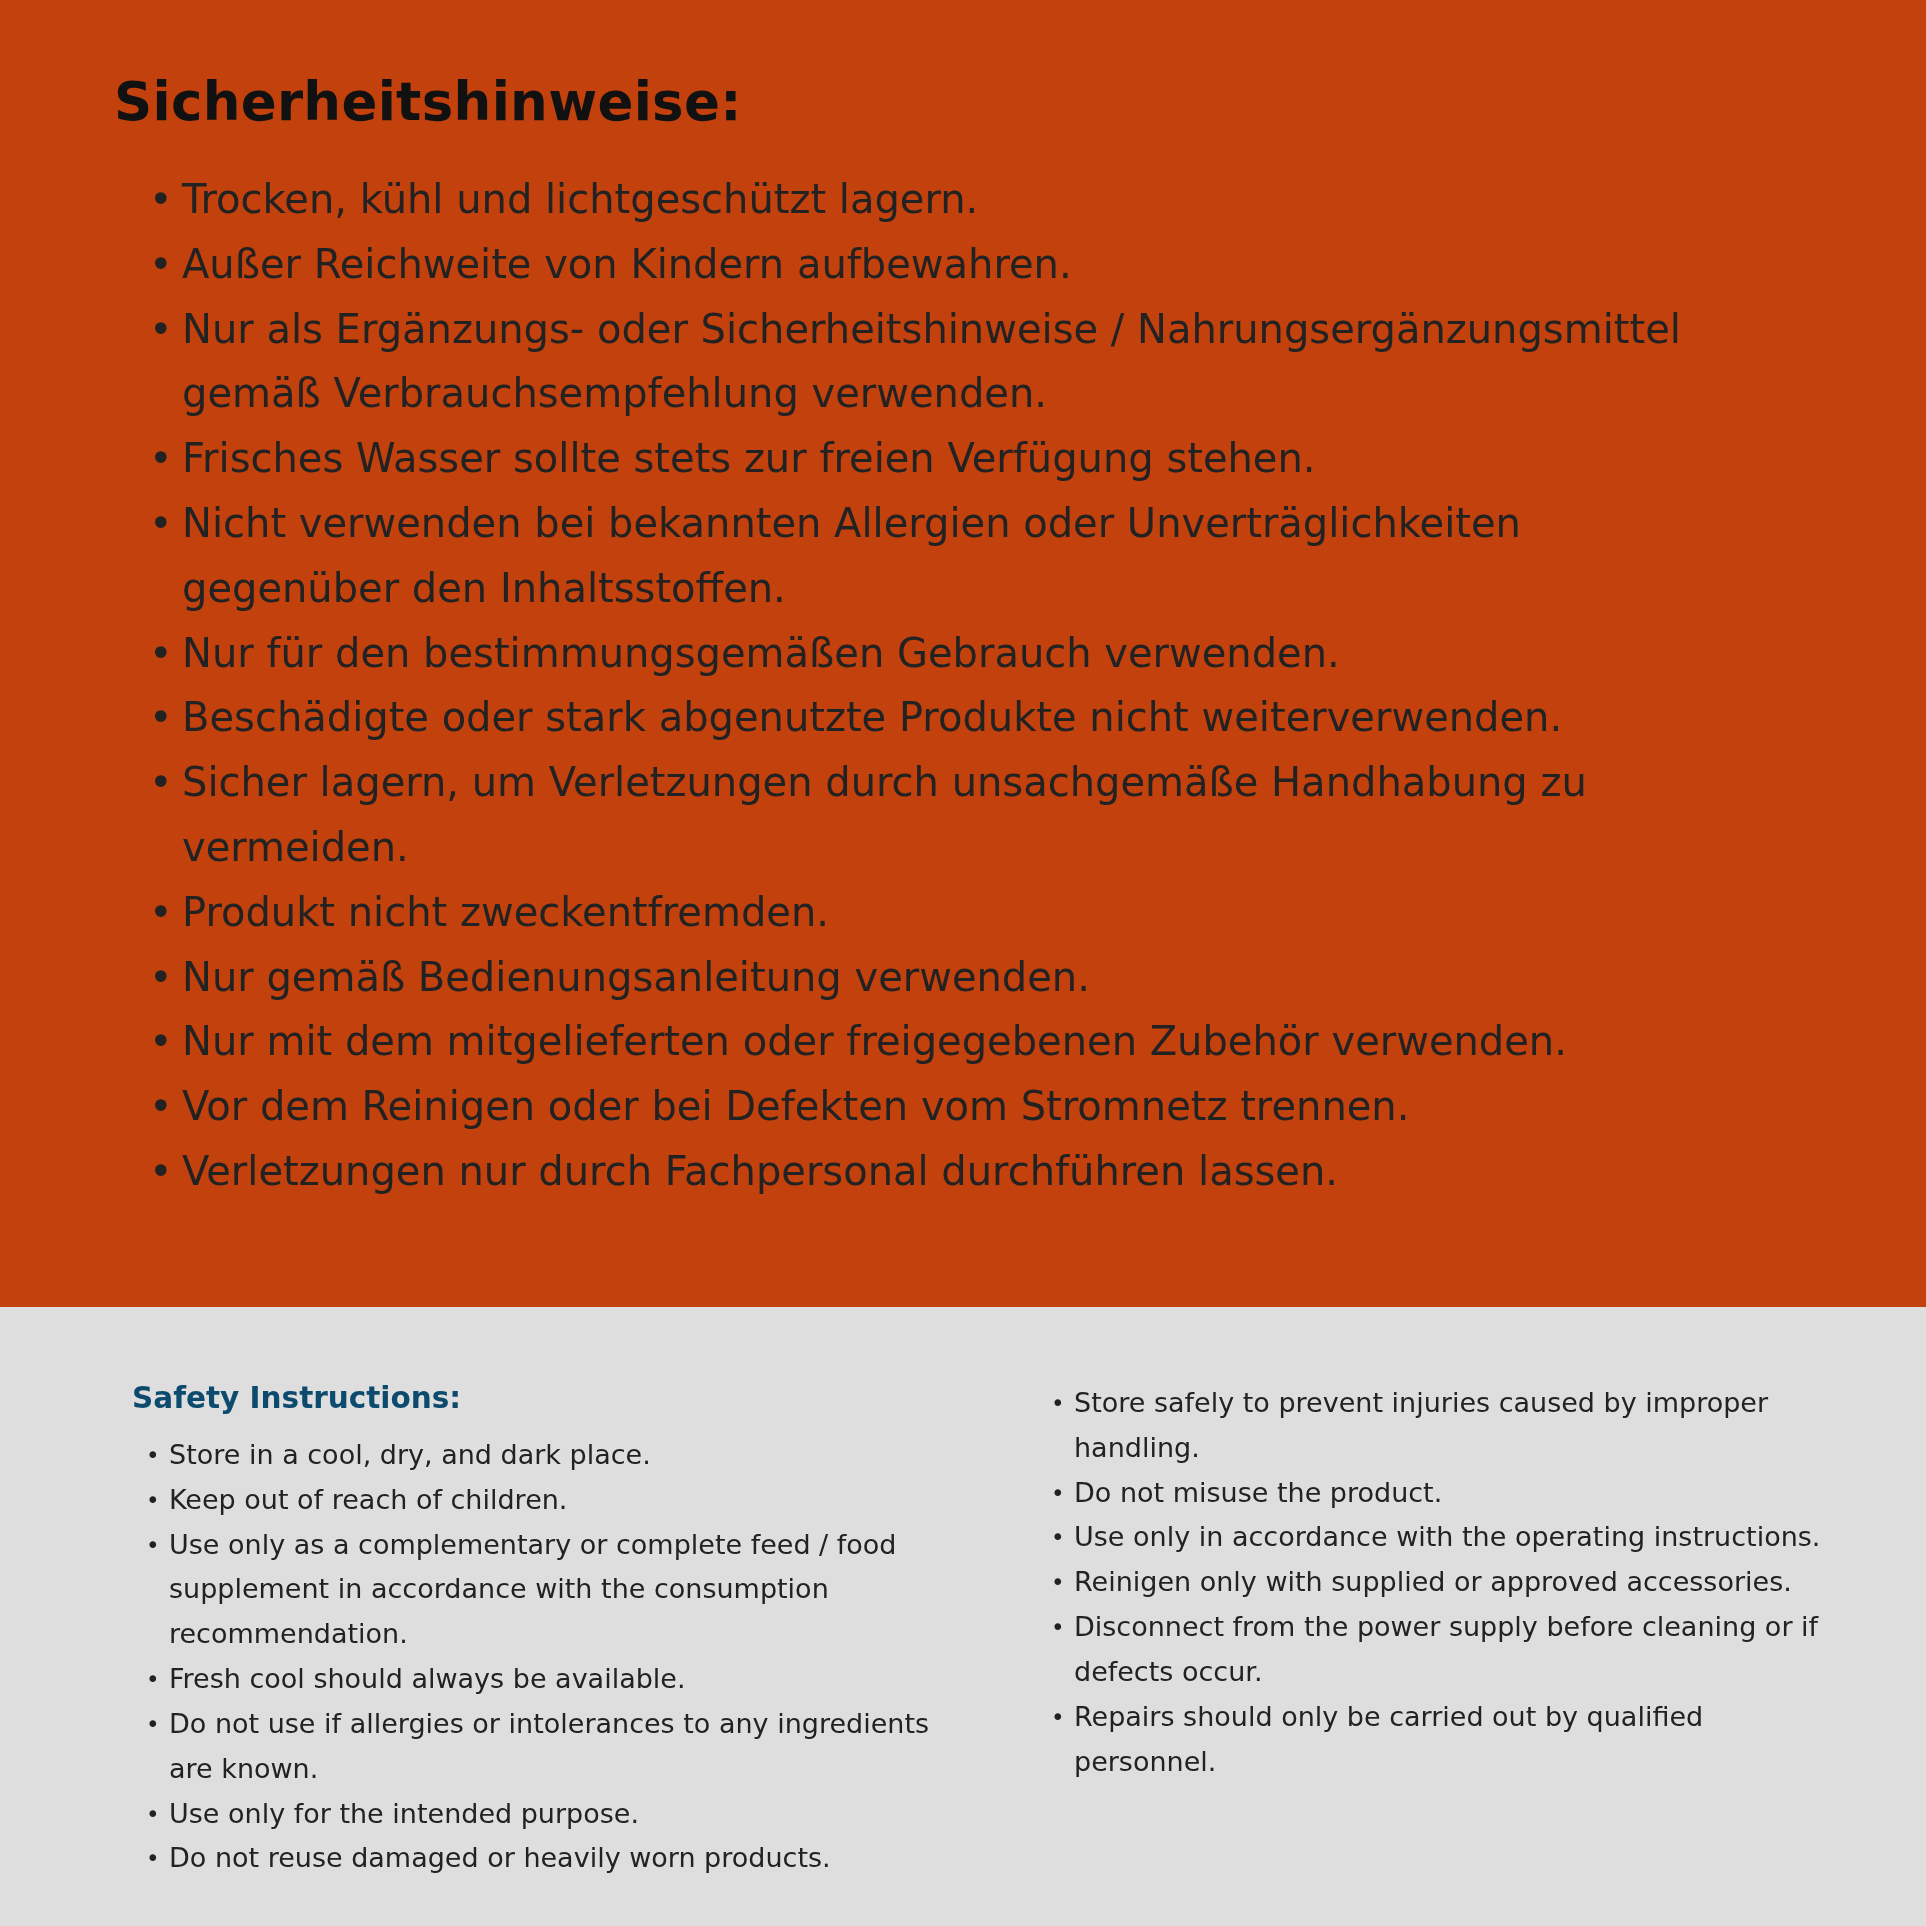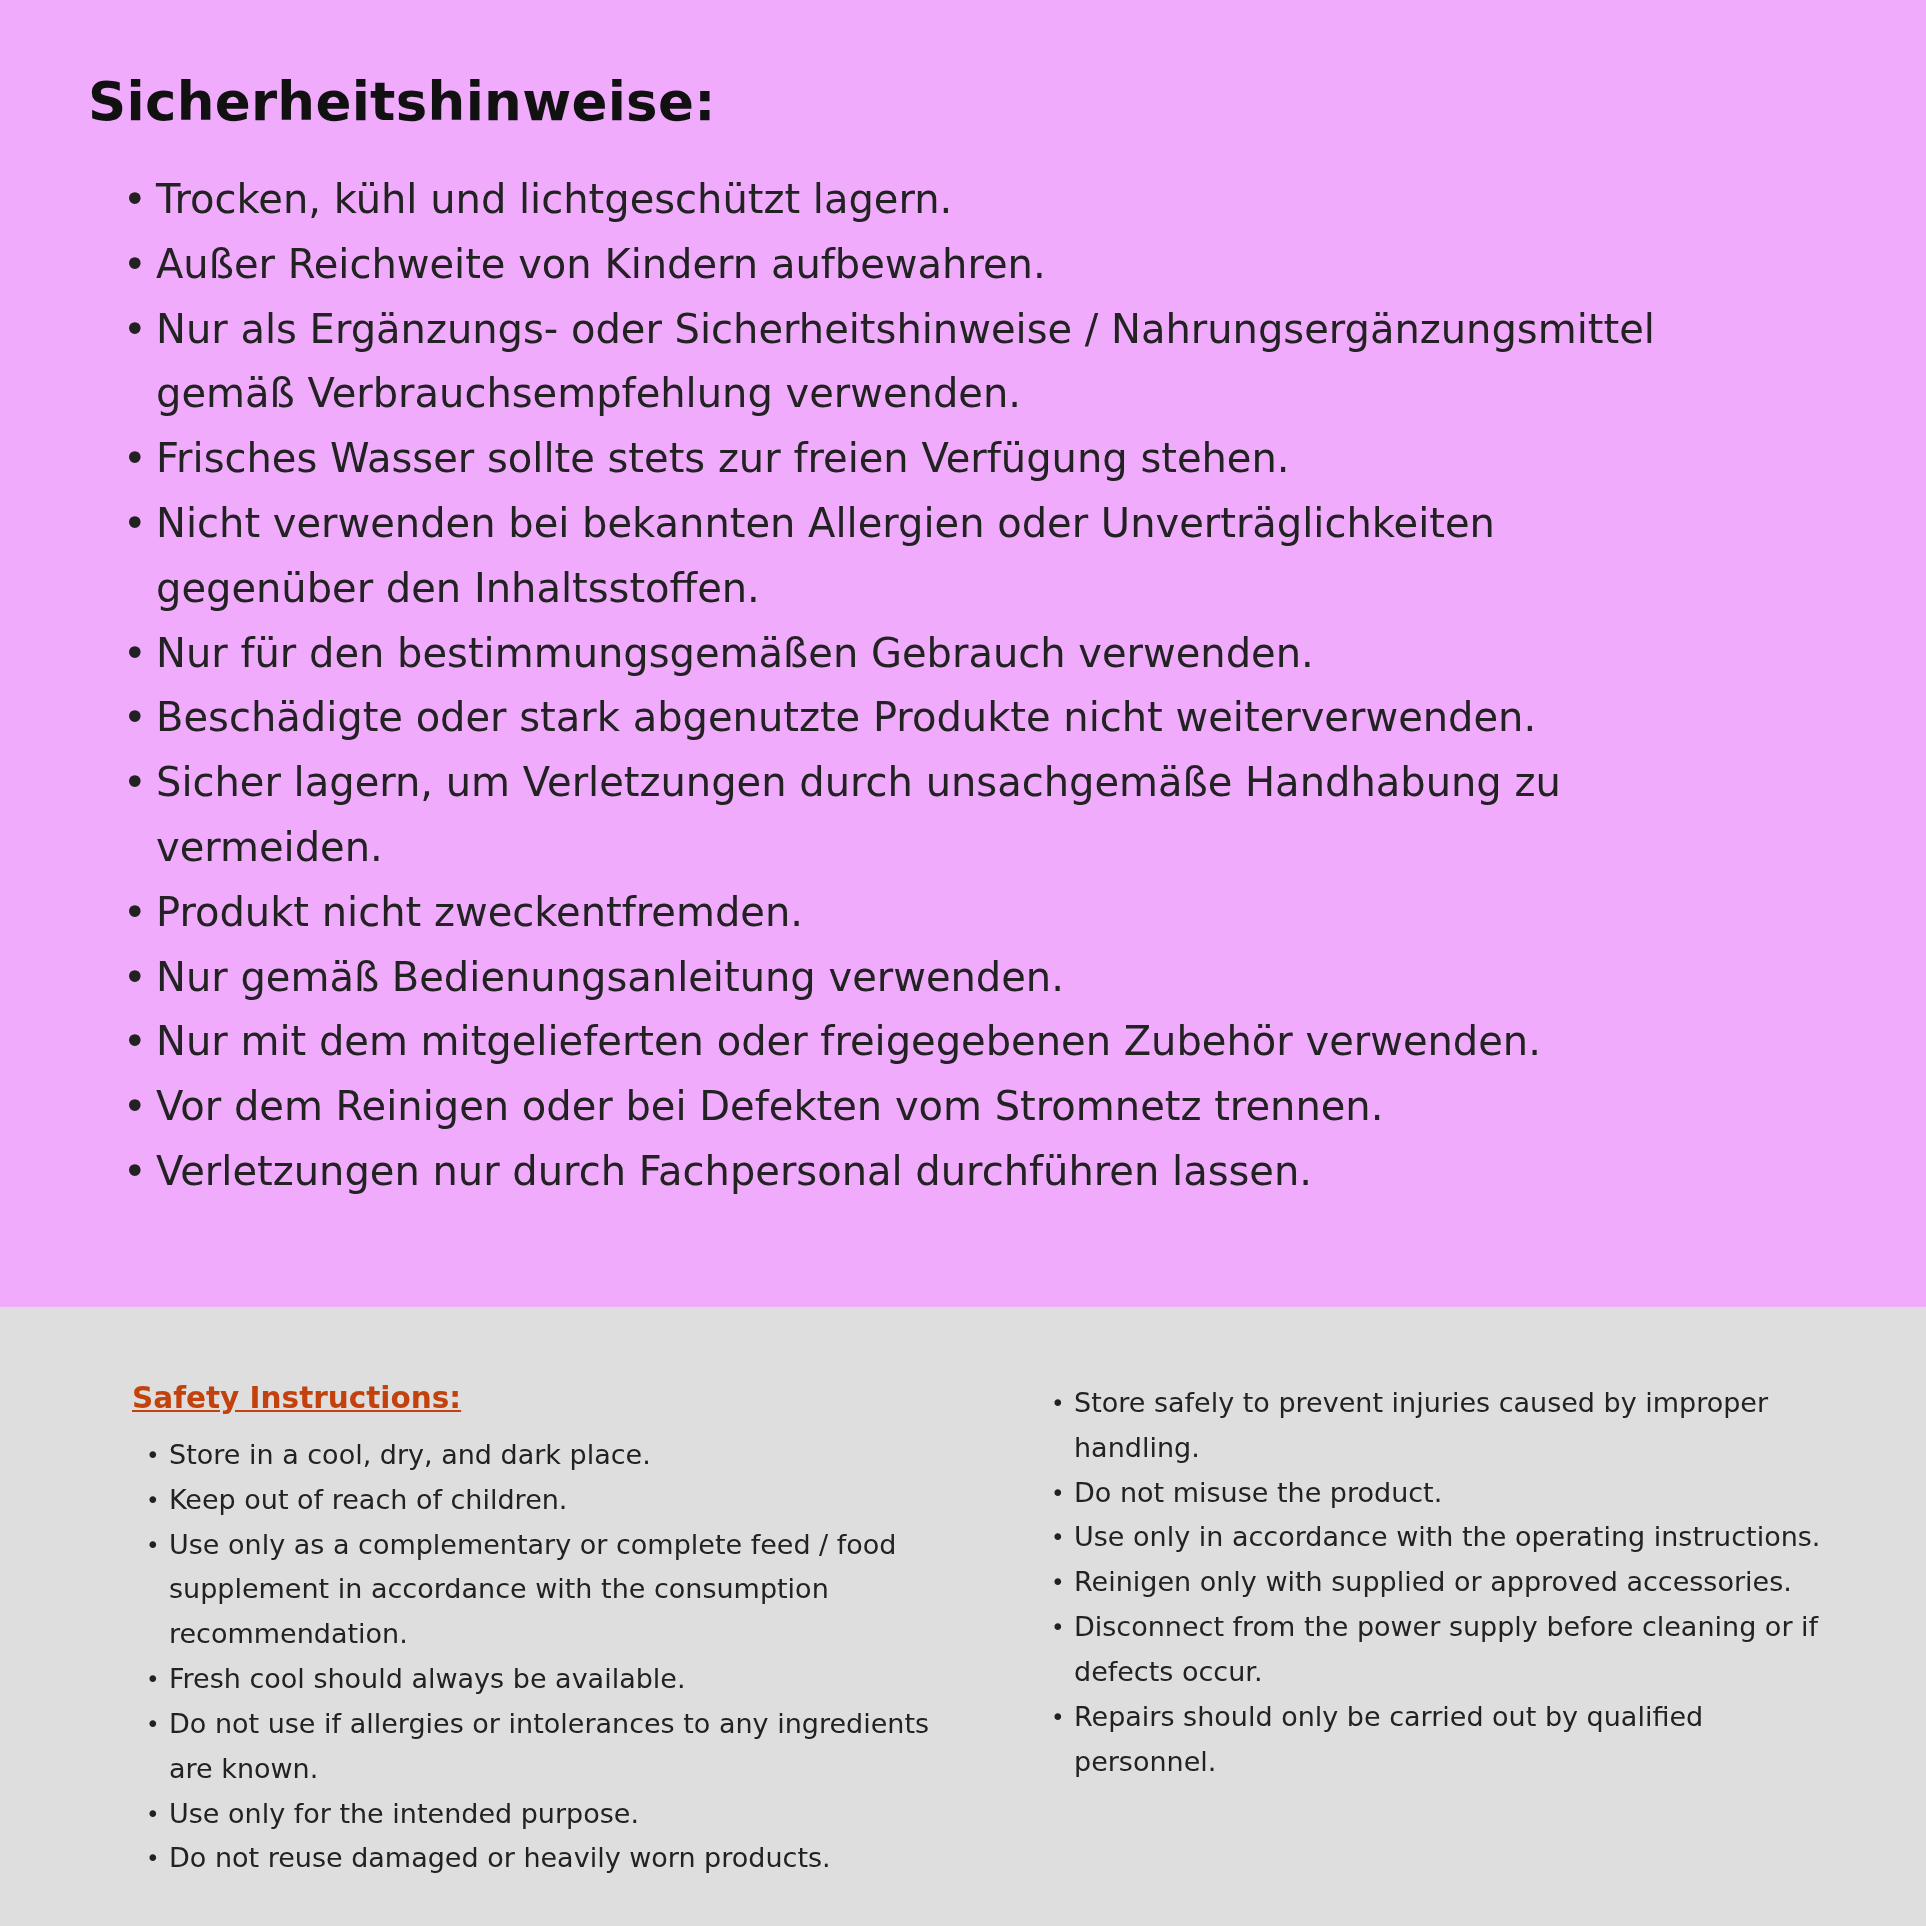--- a/index.html
+++ b/index.html
@@ -12,22 +12,22 @@
     background: #ffffff;
     font-family: "DejaVu Sans", "Liberation Sans", sans-serif;
     color: #1f1f1f;
     box-sizing: border-box;
     overflow: hidden;
   }
   .german-section {
     box-sizing: border-box;
     width: 1926px;
     height: 1307px;
-    background: #f0abfc;
-    padding: 71px 122px 0 88px;
+    background: #c2410c;
+    padding: 71px 122px 0 114px;
   }
   .german-title {
     font-size: 53px;
     font-weight: 700;
     color: #111111;
     margin: 0 0 35px 0;
     letter-spacing: 0.3px;
   }
   .german-list {
     padding-left: 35px;
@@ -64,23 +64,22 @@
     width: 847px;
     flex: 0 0 auto;
   }
   .english-col-right {
     width: 815px;
     flex: 0 0 auto;
   }
   .english-title {
     font-size: 29.5px;
     font-weight: 700;
-    color: #c2410c;
+    color: #0c4a6e;
     margin: 0 0 18px 0;
-    text-decoration: underline;
   }
   .english-list .bullet-item {
     display: flex;
     align-items: flex-start;
     font-size: 27px;
     line-height: 1.66;
     color: #222222;
   }
   .english-list .bullet {
     flex: 0 0 23px;

